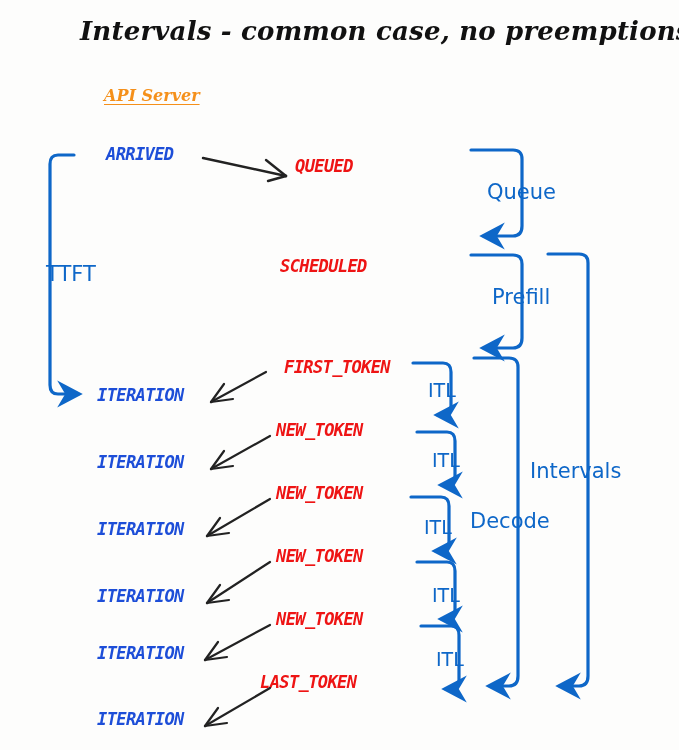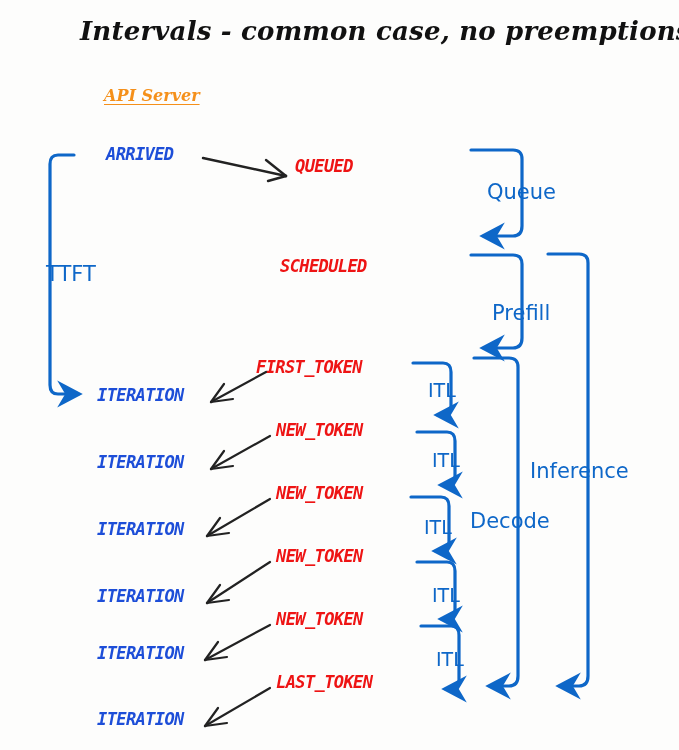--- a/index.html
+++ b/index.html
@@ -59,32 +59,32 @@
   <div class="lbl state orange" style="left:106px;top:146px;">ARRIVED</div>
   <div class="lbl state orange" style="left:97px;top:387px;">ITERATION</div>
   <div class="lbl state orange" style="left:97px;top:454px;">ITERATION</div>
   <div class="lbl state orange" style="left:97px;top:521px;">ITERATION</div>
   <div class="lbl state orange" style="left:97px;top:588px;">ITERATION</div>
   <div class="lbl state orange" style="left:97px;top:645px;">ITERATION</div>
   <div class="lbl state orange" style="left:97px;top:711px;">ITERATION</div>
 
   <div class="lbl state red" style="left:295px;top:158px;text-align:right;">QUEUED</div>
   <div class="lbl state red" style="left:280px;top:258px;text-align:right;">SCHEDULED</div>
-  <div class="lbl state red" style="left:256px;top:359px;">FIRST_TOKEN</div>
+  <div class="lbl state red" style="left:284px;top:359px;">FIRST_TOKEN</div>
   <div class="lbl state red" style="left:276px;top:422px;">NEW_TOKEN</div>
   <div class="lbl state red" style="left:276px;top:485px;">NEW_TOKEN</div>
   <div class="lbl state red" style="left:276px;top:548px;">NEW_TOKEN</div>
   <div class="lbl state red" style="left:276px;top:611px;">NEW_TOKEN</div>
-  <div class="lbl state red" style="left:276px;top:674px;">LAST_TOKEN</div>
+  <div class="lbl state red" style="left:260px;top:674px;">LAST_TOKEN</div>
 
   <div class="lbl bluelbl" style="left:22px;top:264px;margin-left:24px;">TTFT</div>
   <div class="lbl bluelbl" style="left:487px;top:182px;">Queue</div>
-  <div class="lbl bluelbl" style="left:492px;top:303px;">Prefill</div>
+  <div class="lbl bluelbl" style="left:492px;top:287px;">Prefill</div>
   <div class="lbl bluelbl" style="left:470px;top:511px;">Decode</div>
-  <div class="lbl bluelbl" style="left:530px;top:461px;">Inference</div>
+  <div class="lbl bluelbl" style="left:530px;top:461px;">Intervals</div>
 
   <div class="lbl bluelbl small" style="left:428px;top:381px;">ITL</div>
   <div class="lbl bluelbl small" style="left:432px;top:451px;">ITL</div>
   <div class="lbl bluelbl small" style="left:424px;top:518px;">ITL</div>
   <div class="lbl bluelbl small" style="left:432px;top:586px;">ITL</div>
   <div class="lbl bluelbl small" style="left:436px;top:650px;">ITL</div>
 
   <svg class="overlay" viewBox="0 0 679 750">
     <defs>
       <marker id="blueHead" markerWidth="9" markerHeight="9" refX="7" refY="4.5" orient="auto" markerUnits="strokeWidth">

